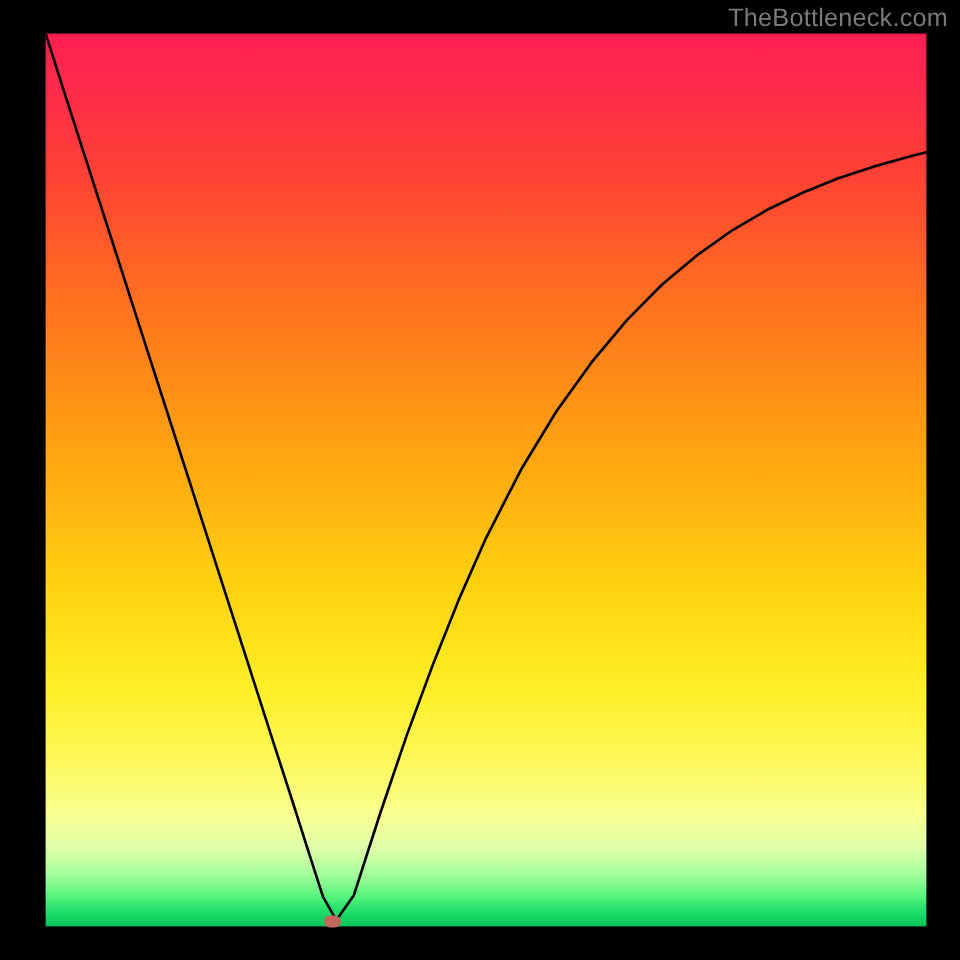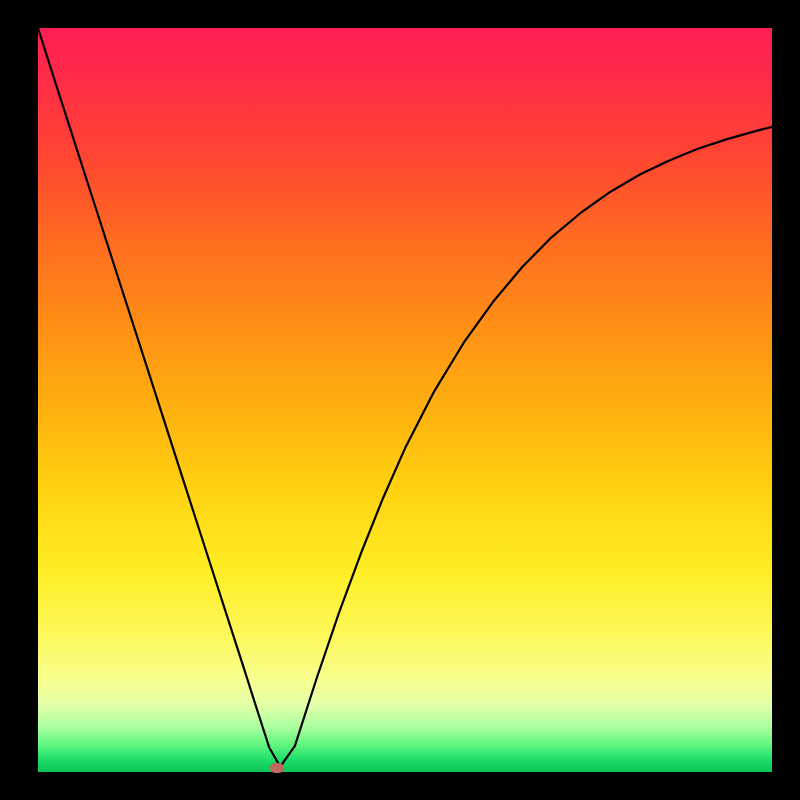--- a/index.html
+++ b/index.html
@@ -71,13 +71,14 @@
 </head>
 <body>
 
 <div class="frame">
   <div class="plot">
     <svg class="curve" viewBox="0 0 734 744" preserveAspectRatio="none">
       <path id="curve-path" d="M0.00 0.00 L14.68 46.13 L36.70 114.58 L58.72 183.02 L80.74 251.47 L102.76 319.92 L124.78 388.37 L146.80 456.82 L168.82 525.26 L190.84 593.71 L205.52 639.10 L220.20 685.22 L231.21 719.45 L242.22 738.79 L256.90 717.96 L278.92 649.51 L300.94 584.78 L322.96 525.26 L344.98 470.21 L367.00 420.36 L396.36 363.07 L425.72 314.71 L455.08 273.79 L484.44 238.82 L513.80 209.06 L543.16 184.51 L572.52 163.68 L601.88 146.57 L631.24 132.43 L660.60 120.53 L689.96 110.86 L719.32 102.67 L734.00 98.95" fill="none" stroke="#000000" stroke-width="2.2" stroke-linejoin="round" stroke-linecap="round"></path>
     </svg>
     <div id="marker" class="marker" style="left: 231.55px; top: 734.536px; background: rgb(193, 103, 93);"></div>
   </div>
+  <div class="watermark">TheBottleneck.com</div>
 </div>
 
 </body></html>

